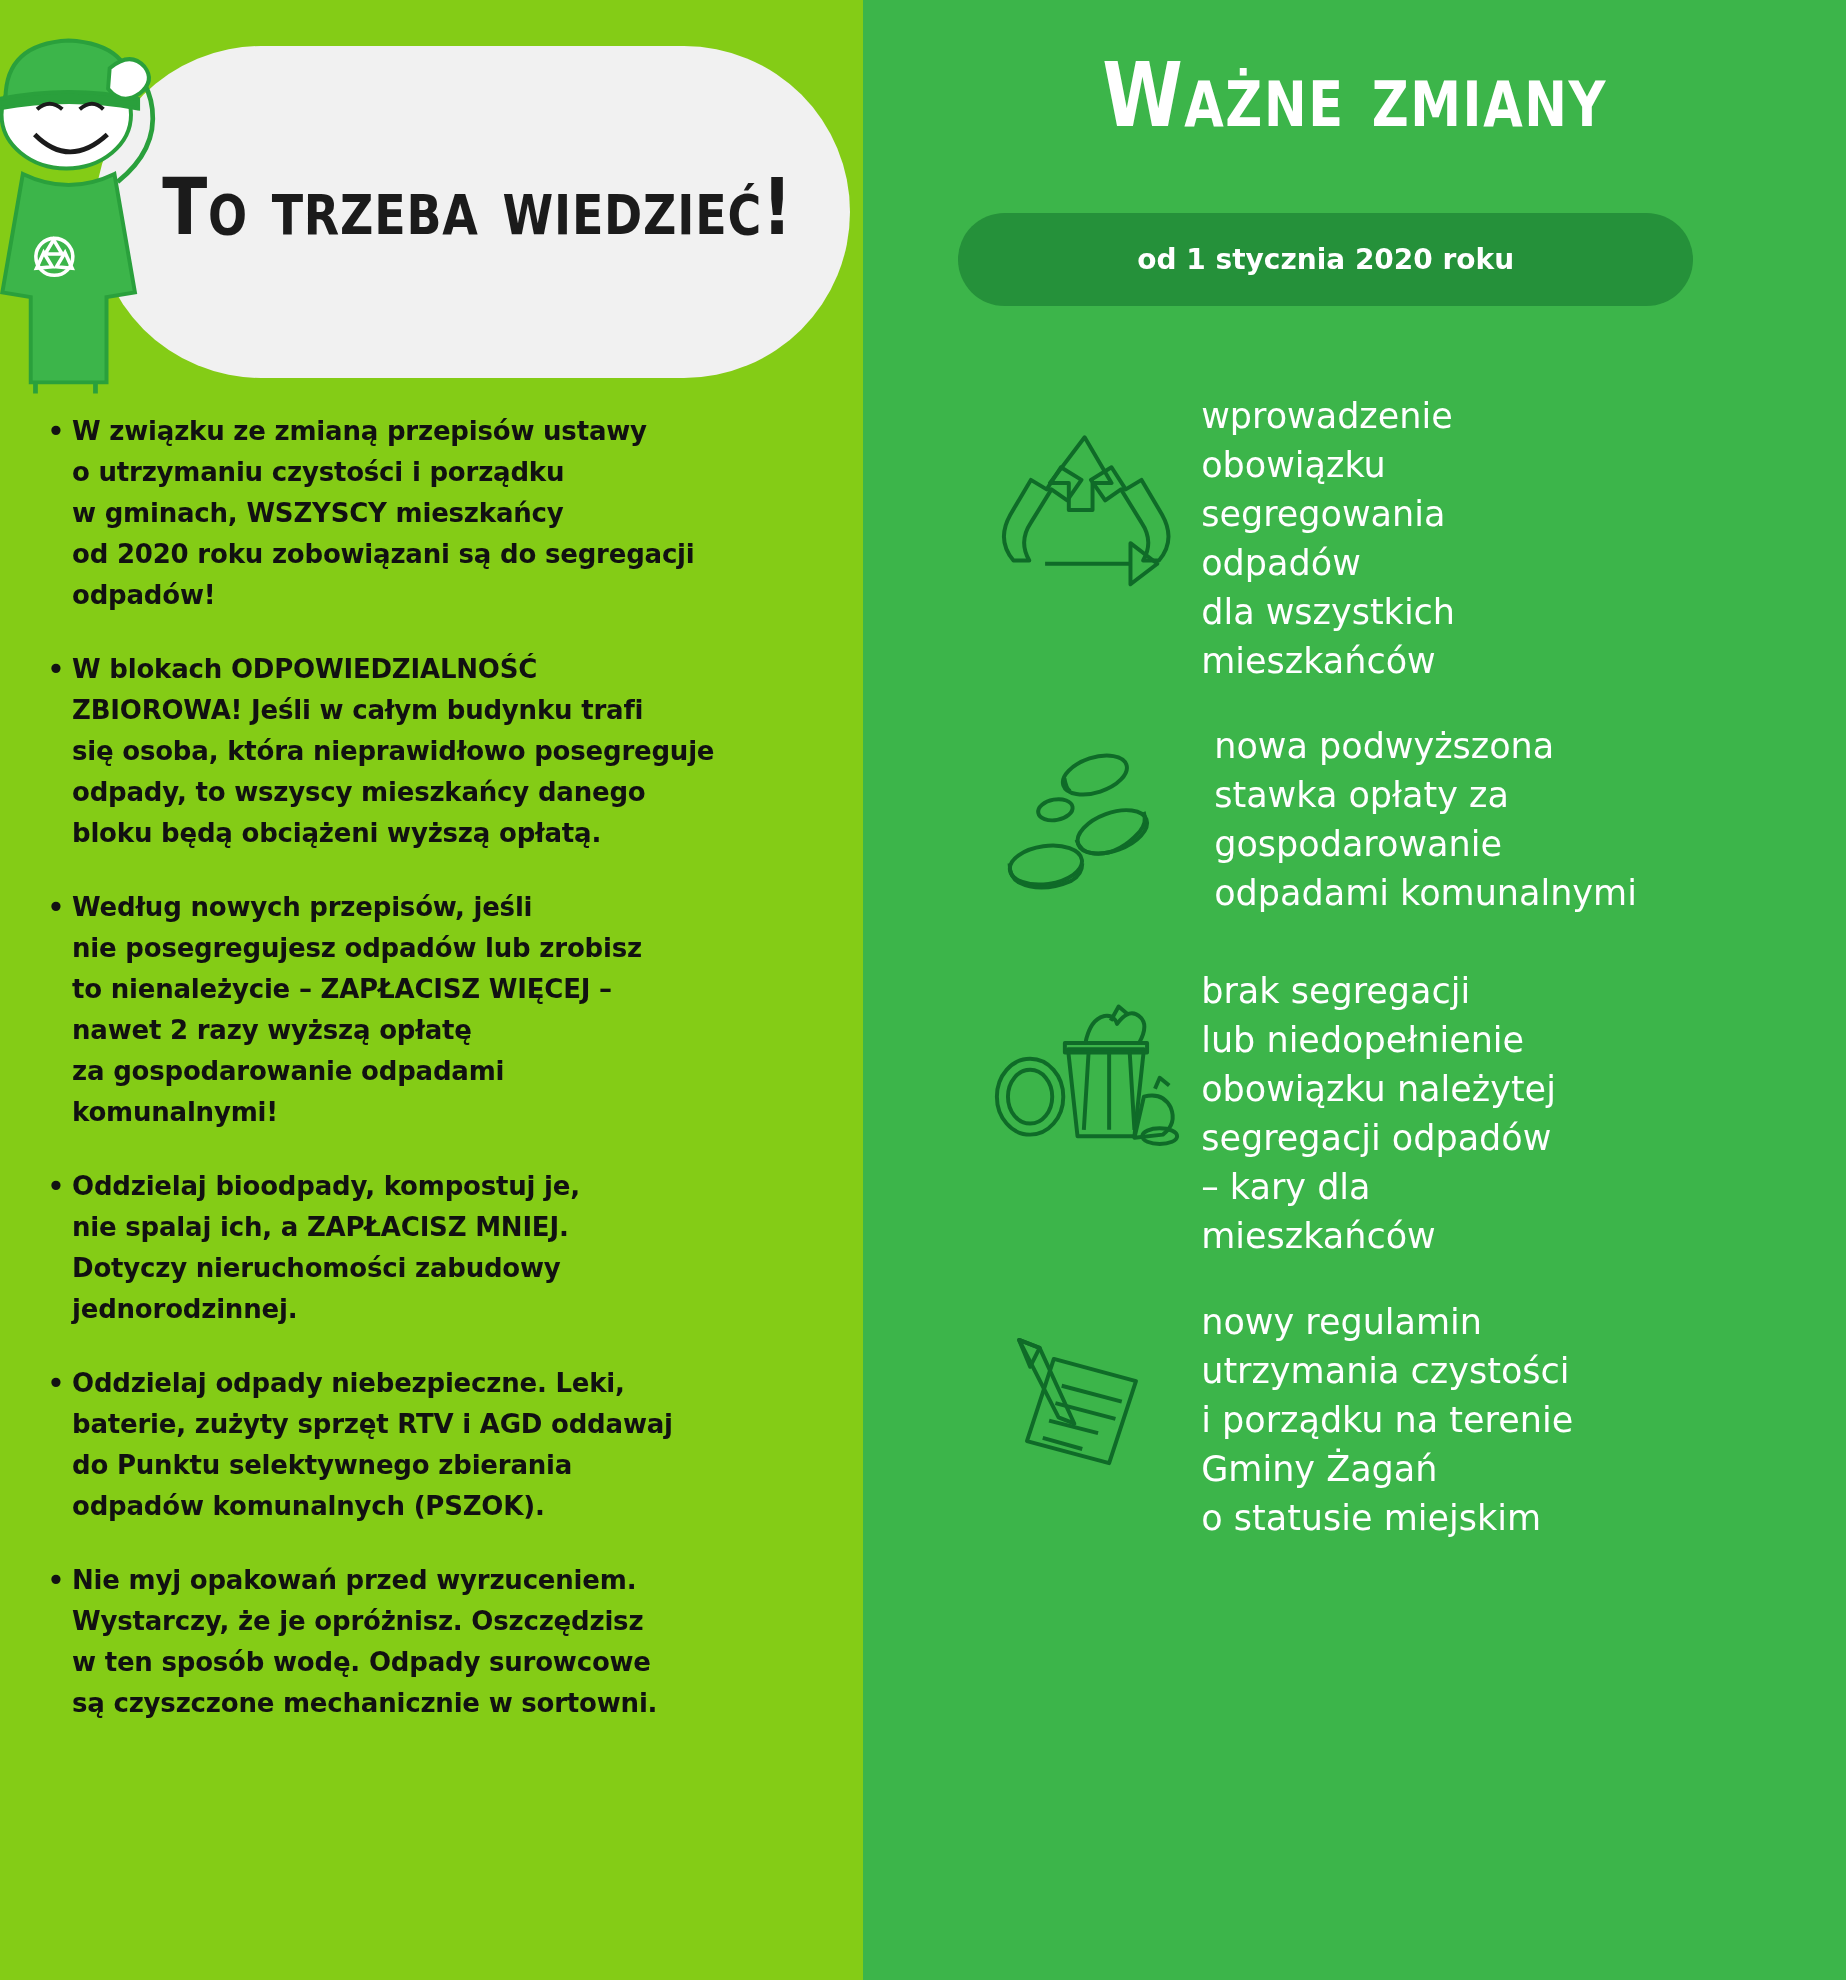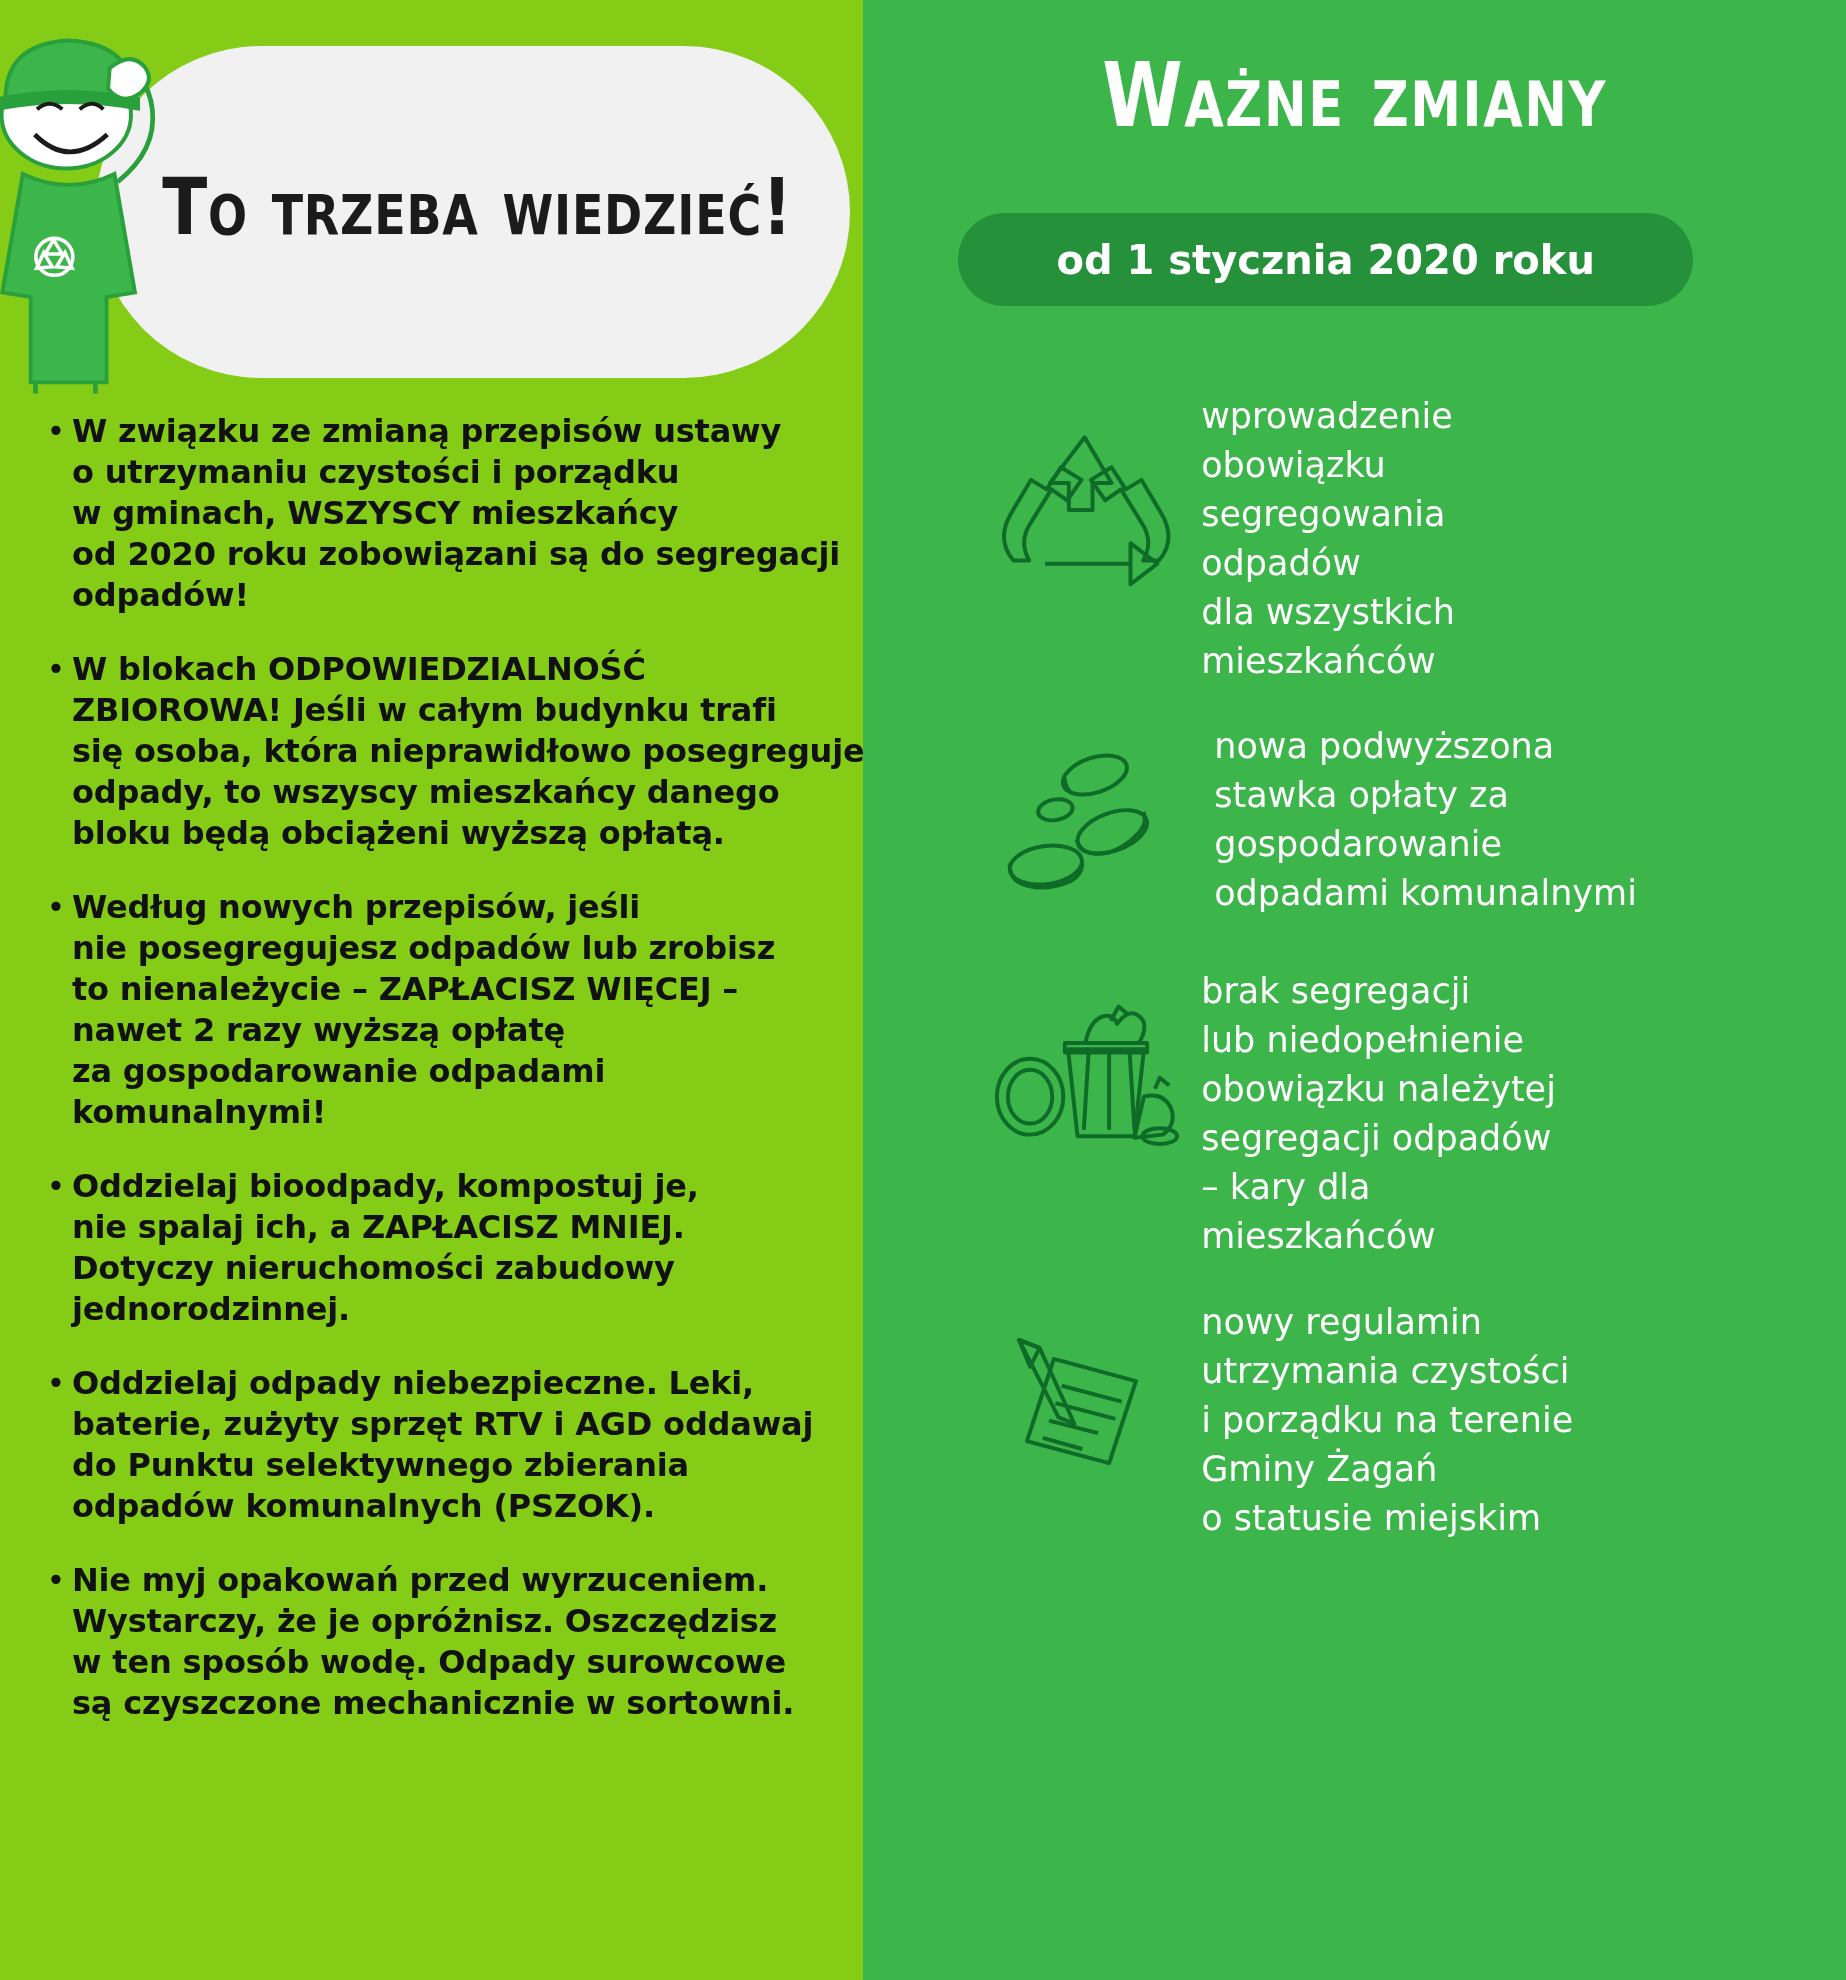--- a/index.html
+++ b/index.html
@@ -78,21 +78,21 @@
   .bullet .dot {
     flex: 0 0 32px;
     font-size: 32px;
     line-height: 41px;
     color: #121212;
     text-align: center;
   }
   .bullet .txt {
     flex: 1 1 auto;
     font-family: "DejaVu Sans", sans-serif;
-    font-size: 32px;
+    font-size: 26px;
     line-height: 41px;
     font-weight: 700;
     color: #111111;
     white-space: pre-line;
     letter-spacing: -0.2px;
   }
 
   
   .right-panel {
     position: relative;
@@ -123,21 +123,21 @@
     width: 735px;
     height: 93px;
     background: #25913a;
     border-radius: 47px;
     display: flex;
     align-items: center;
     justify-content: center;
   }
   .date-pill span {
     font-family: "DejaVu Sans", sans-serif;
-    font-size: 40px;
+    font-size: 28px;
     font-weight: 700;
     color: #ffffff;
   }
 
   .feature-list {
     position: absolute;
     top: 387px;
     left: 6px;
     width: 100%;
   }

